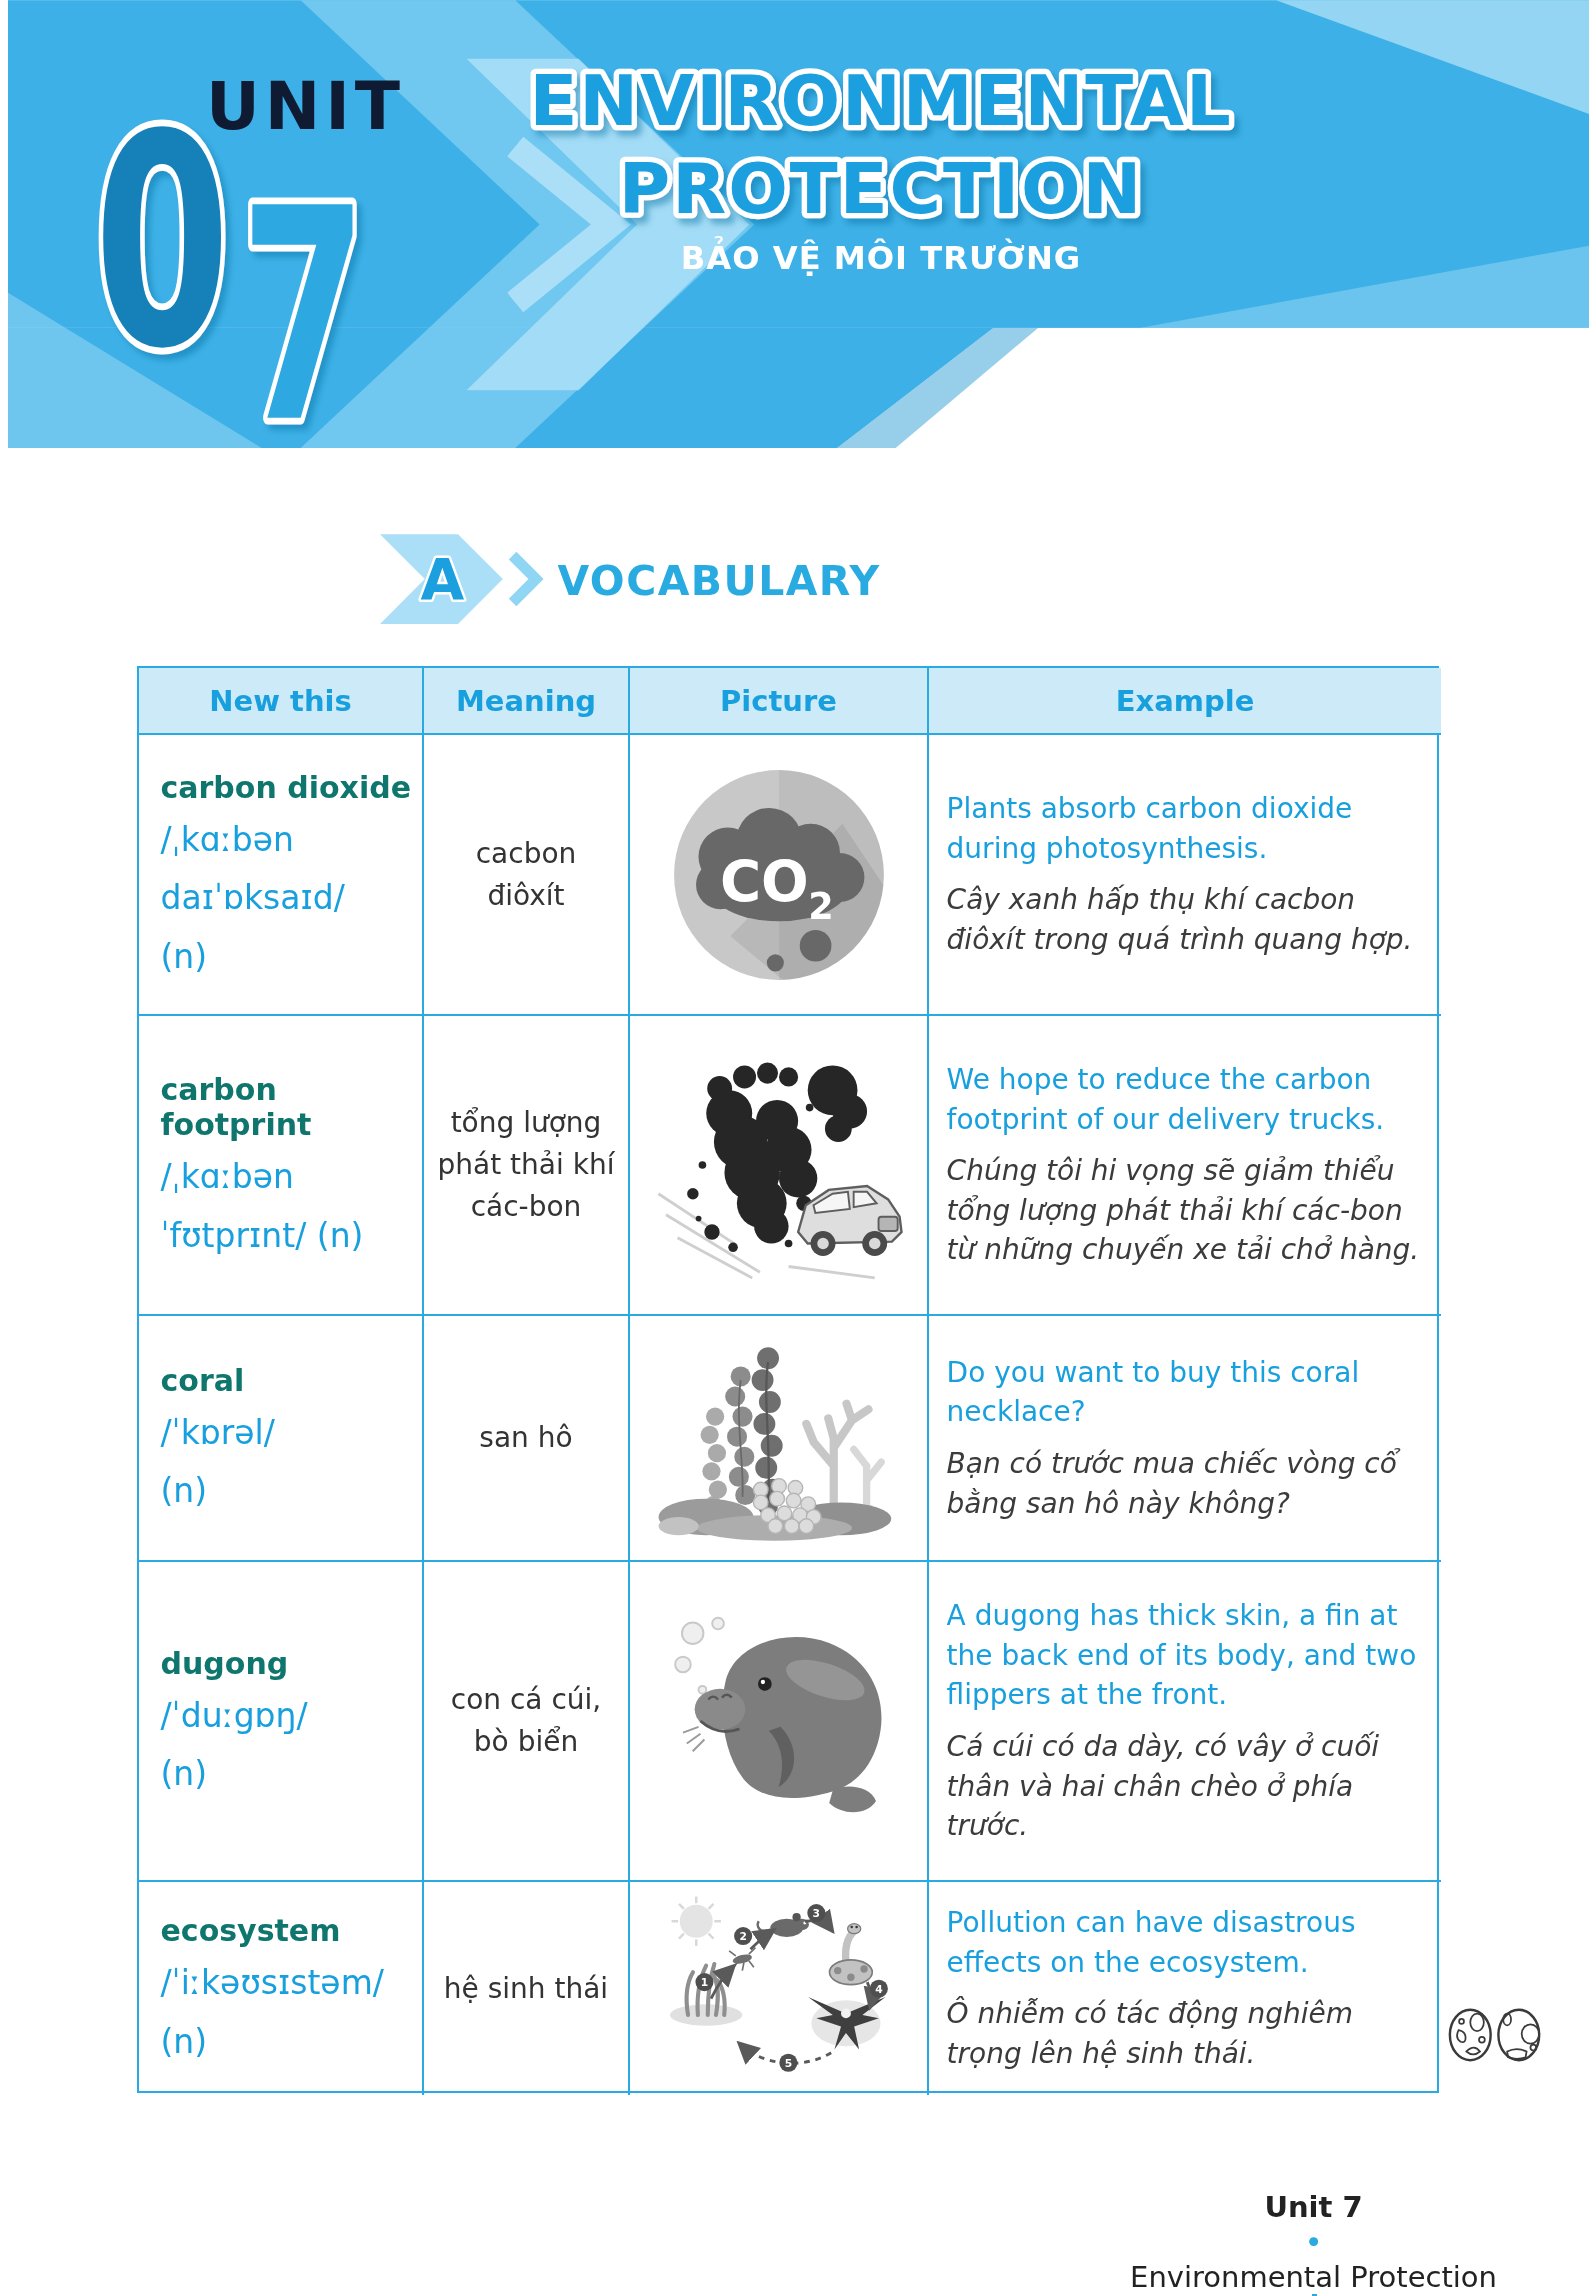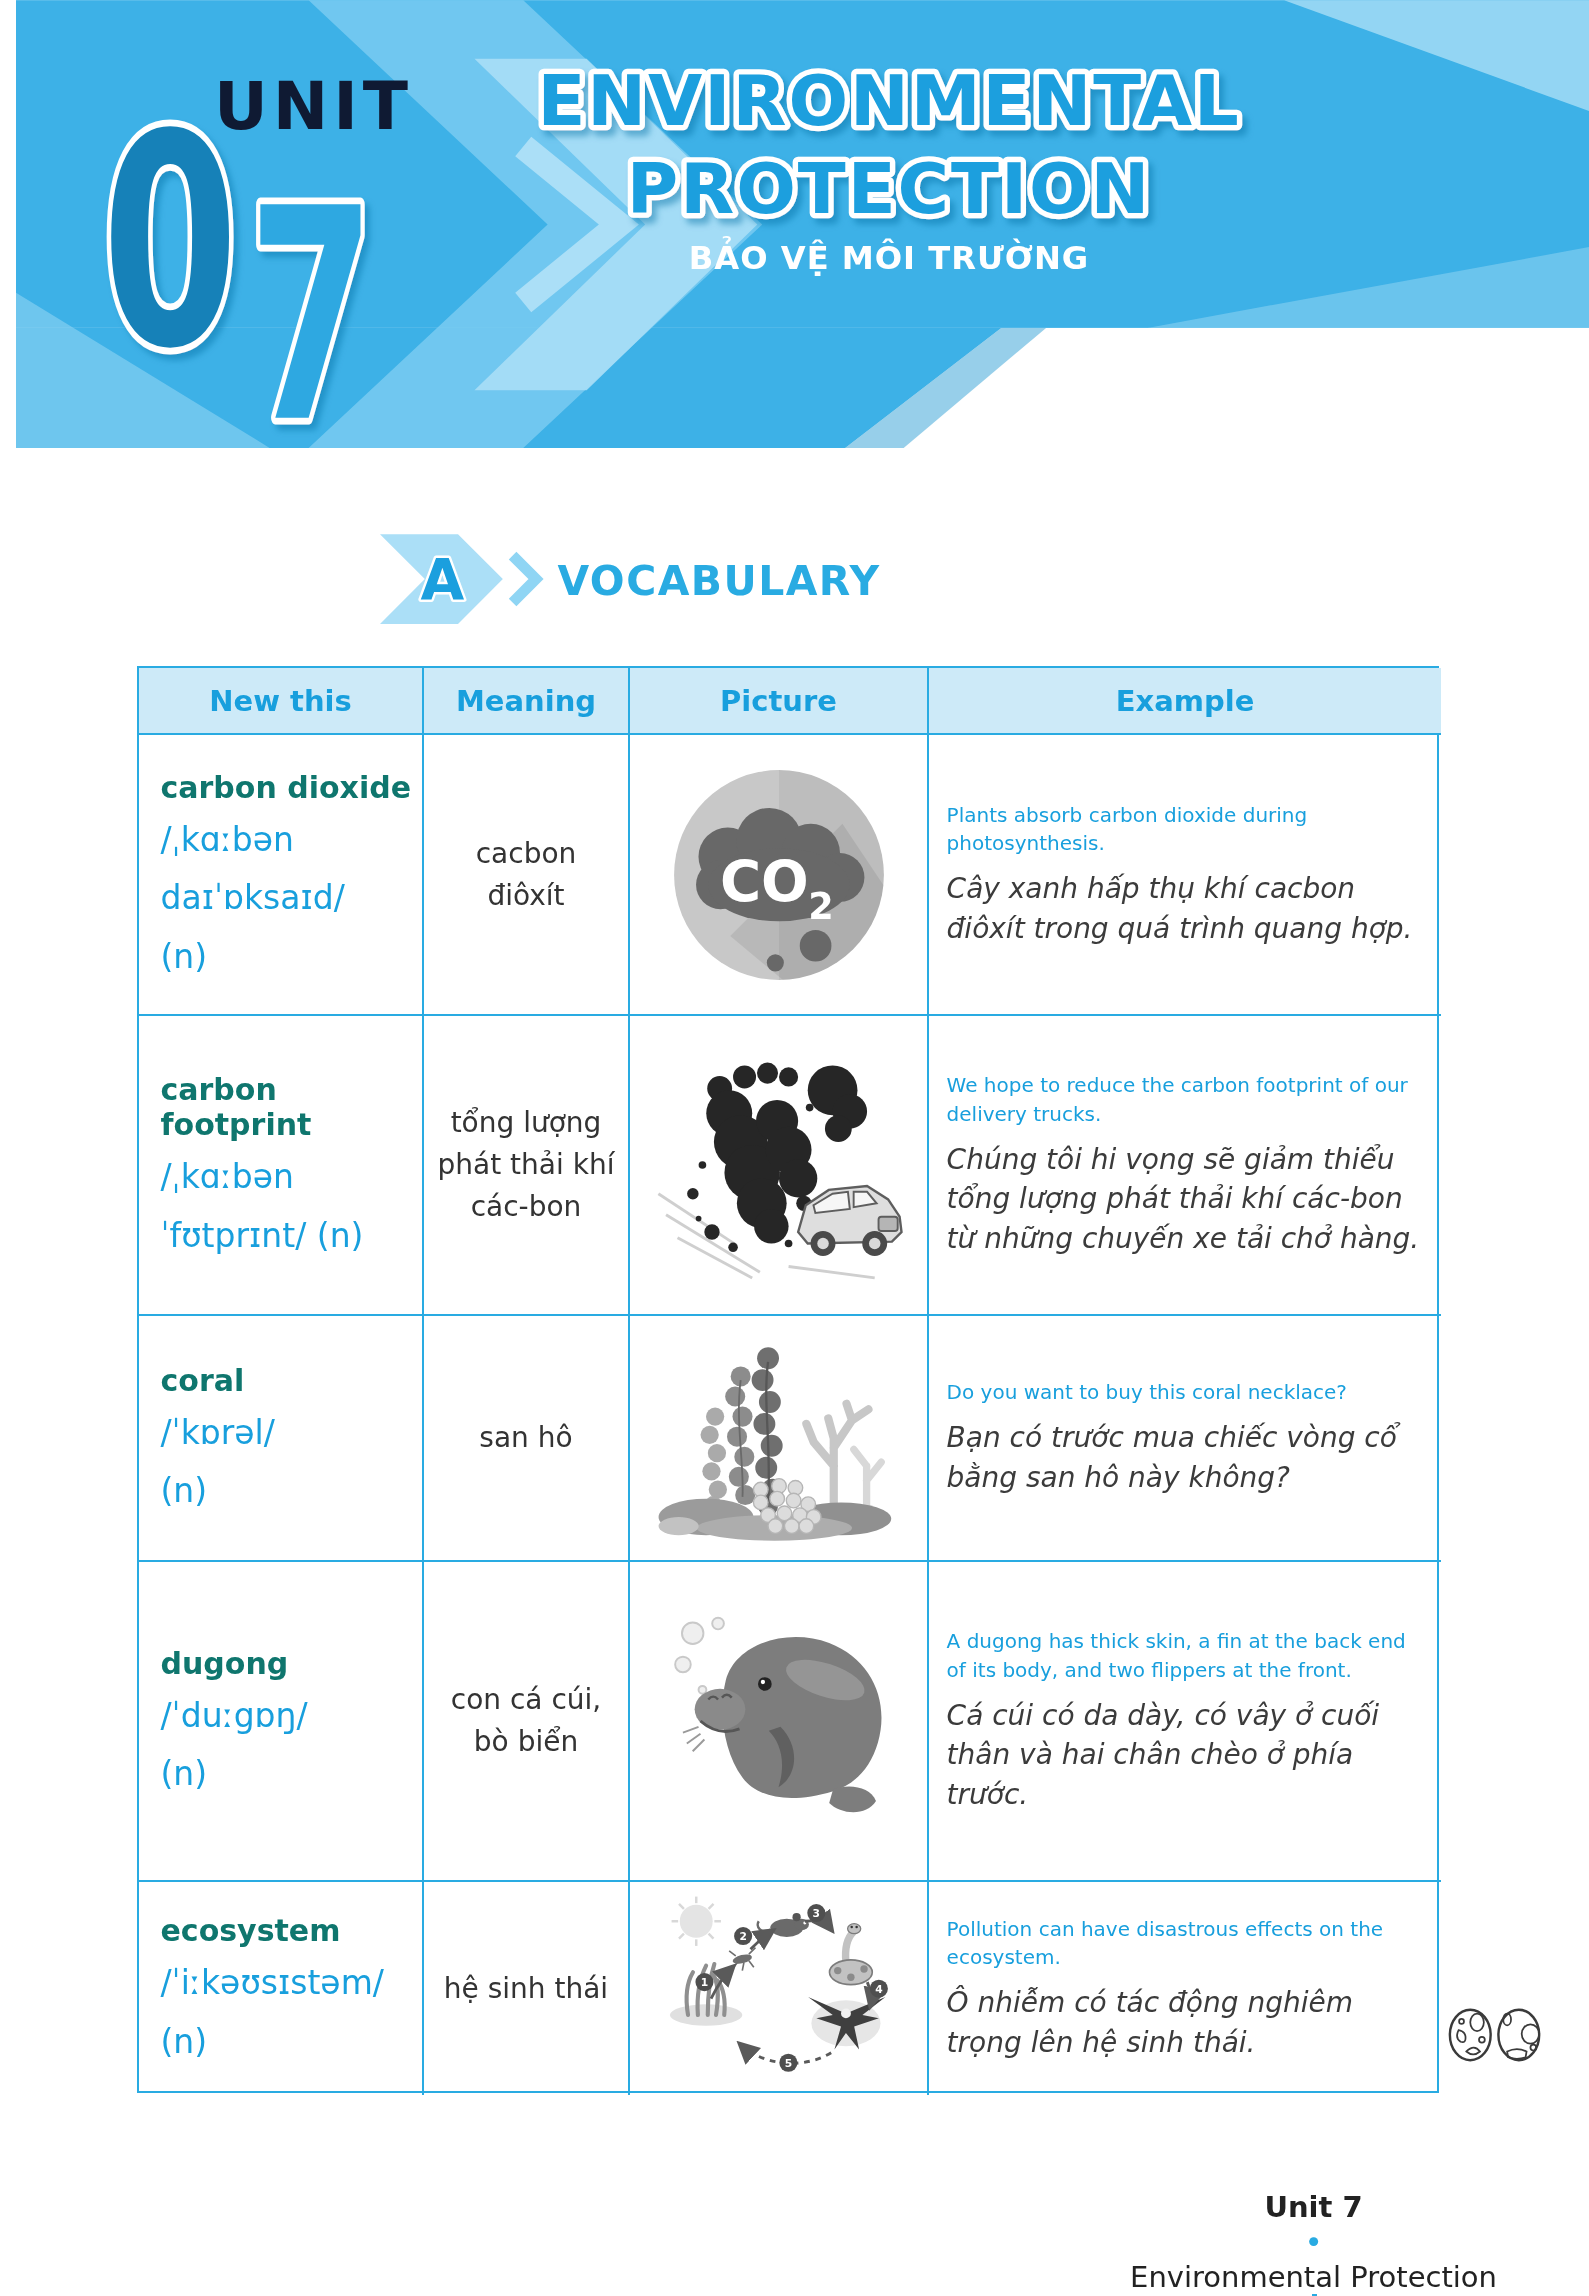--- a/index.html
+++ b/index.html
@@ -1,21 +1,21 @@
 <!DOCTYPE html>
 <html><head>
 <meta charset="utf-8">
 <style>
   html,body{margin:0;padding:0;background:#fff;}
   .page{position:relative;width:1590px;height:2297px;background:#fff;overflow:hidden;
         font-family:"DejaVu Sans","Liberation Sans",sans-serif;}
   svg text{font-family:"DejaVu Sans","Liberation Sans",sans-serif;}
 
   
-  .banner{position:absolute;left:16px;top:0;width:1373px;height:449px;}
+  .banner{position:absolute;left:8px;top:0;width:1373px;height:449px;}
 
   
   .section-label{position:absolute;left:380px;top:532px;width:702px;height:98px;}
 
   
   .vocab-table{position:absolute;left:137px;top:666px;width:1302px;height:1427px;
     display:grid;grid-template-columns:285px 206px 299px 512px;
     grid-template-rows:67px 281px 300px 246px 320px 213px;
     border:2.9px solid #29abe2;box-sizing:border-box;background:#fff;}
   .cell{border-right:2px solid #29abe2;border-bottom:2px solid #29abe2;
@@ -25,21 +25,21 @@
   .hcell{background:#cdeaf8;align-items:center;justify-content:center;
     color:#189fdd;font-weight:bold;font-size:29px;}
   .wordcell{padding:11.7px 9.8px 11.7px 21.5px;}
   .word{font-weight:bold;color:#0f766e;font-size:30px;margin-bottom:13.7px;}
   .phon{color:#189fdd;font-size:33px;line-height:1.3;}
   .phon + .phon{margin-top:15.6px;}
   .meancell{align-items:center;text-align:center;color:#333;font-size:28px;
     line-height:1.5;padding:0 11.7px;}
   .piccell{align-items:center;justify-content:center;padding:7.8px;}
   .excell{padding:13.7px 15.6px 13.7px 17.6px;}
-  .ex-en{color:#189fdd;font-size:20px;line-height:1.42;margin:0 0 11.7px 0;}
+  .ex-en{color:#189fdd;font-size:28px;line-height:1.42;margin:0 0 11.7px 0;}
   .ex-vi{color:#3b3b3b;font-style:italic;font-size:28px;line-height:1.42;margin:0;}
 
   
   .eggs{position:absolute;left:1445px;top:2001px;width:101px;height:66px;}
 
   
   .footer{position:absolute;top:2190px;right:93px;display:flex;align-items:center;
     font-size:29px;color:#222;flex-direction:column;}
   .footer .unit{font-weight:bold;}
   .footer .dot{color:#29abe2;margin:0 11.7px;font-size:31px;}

